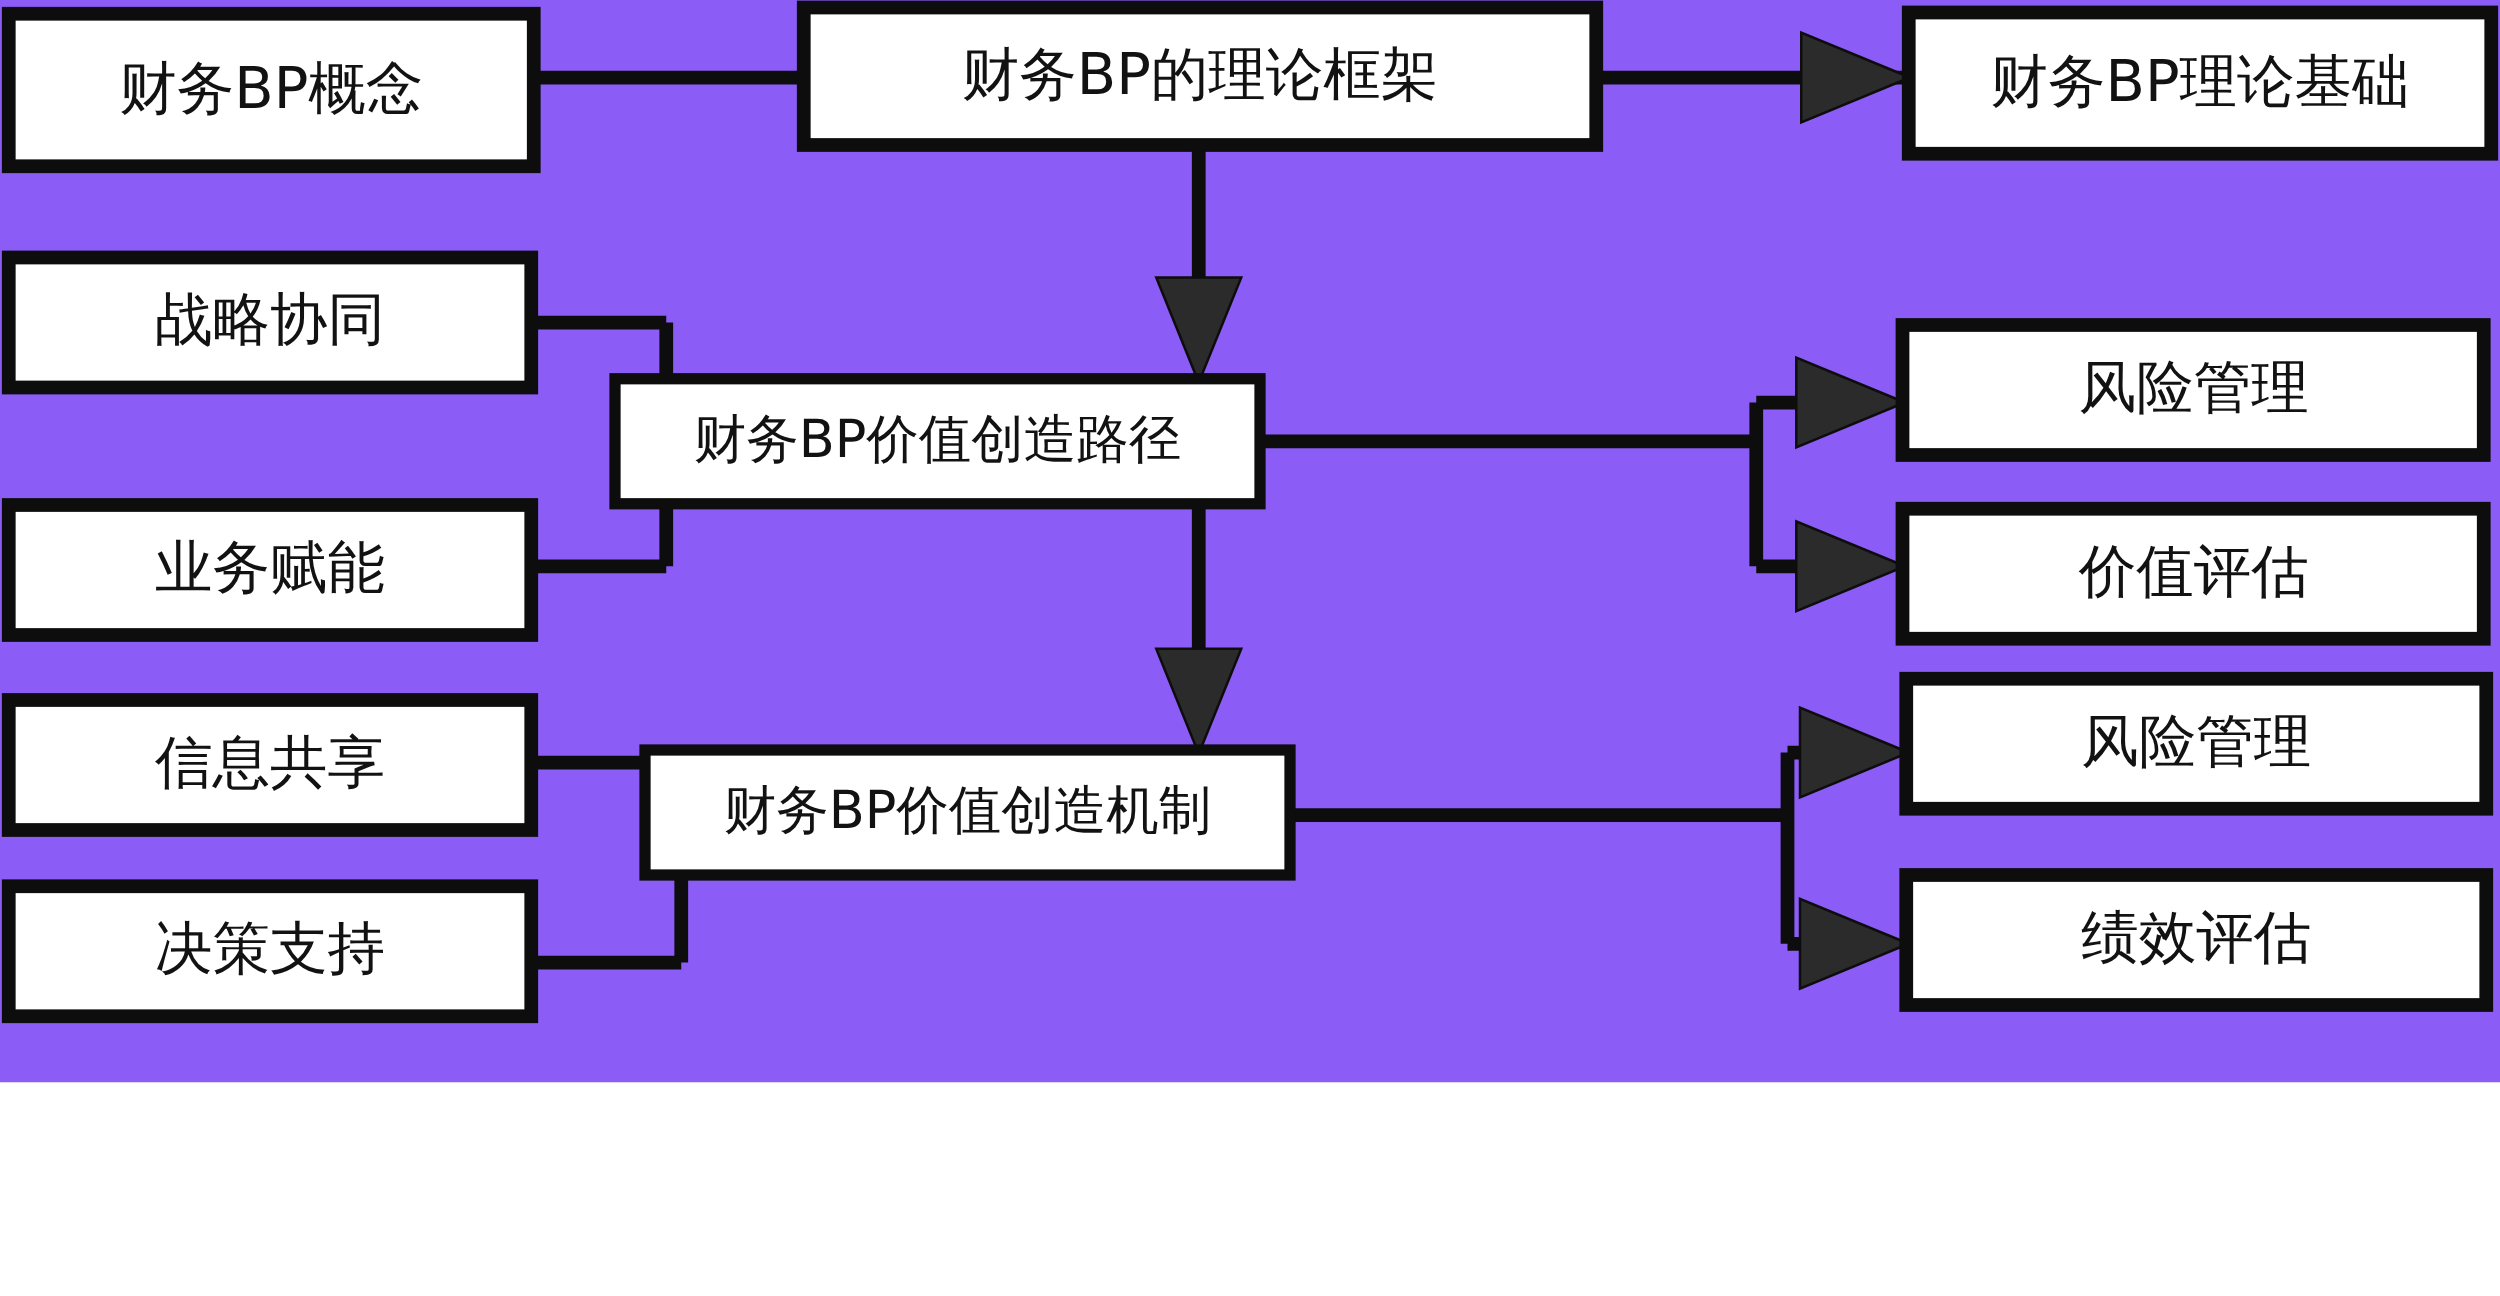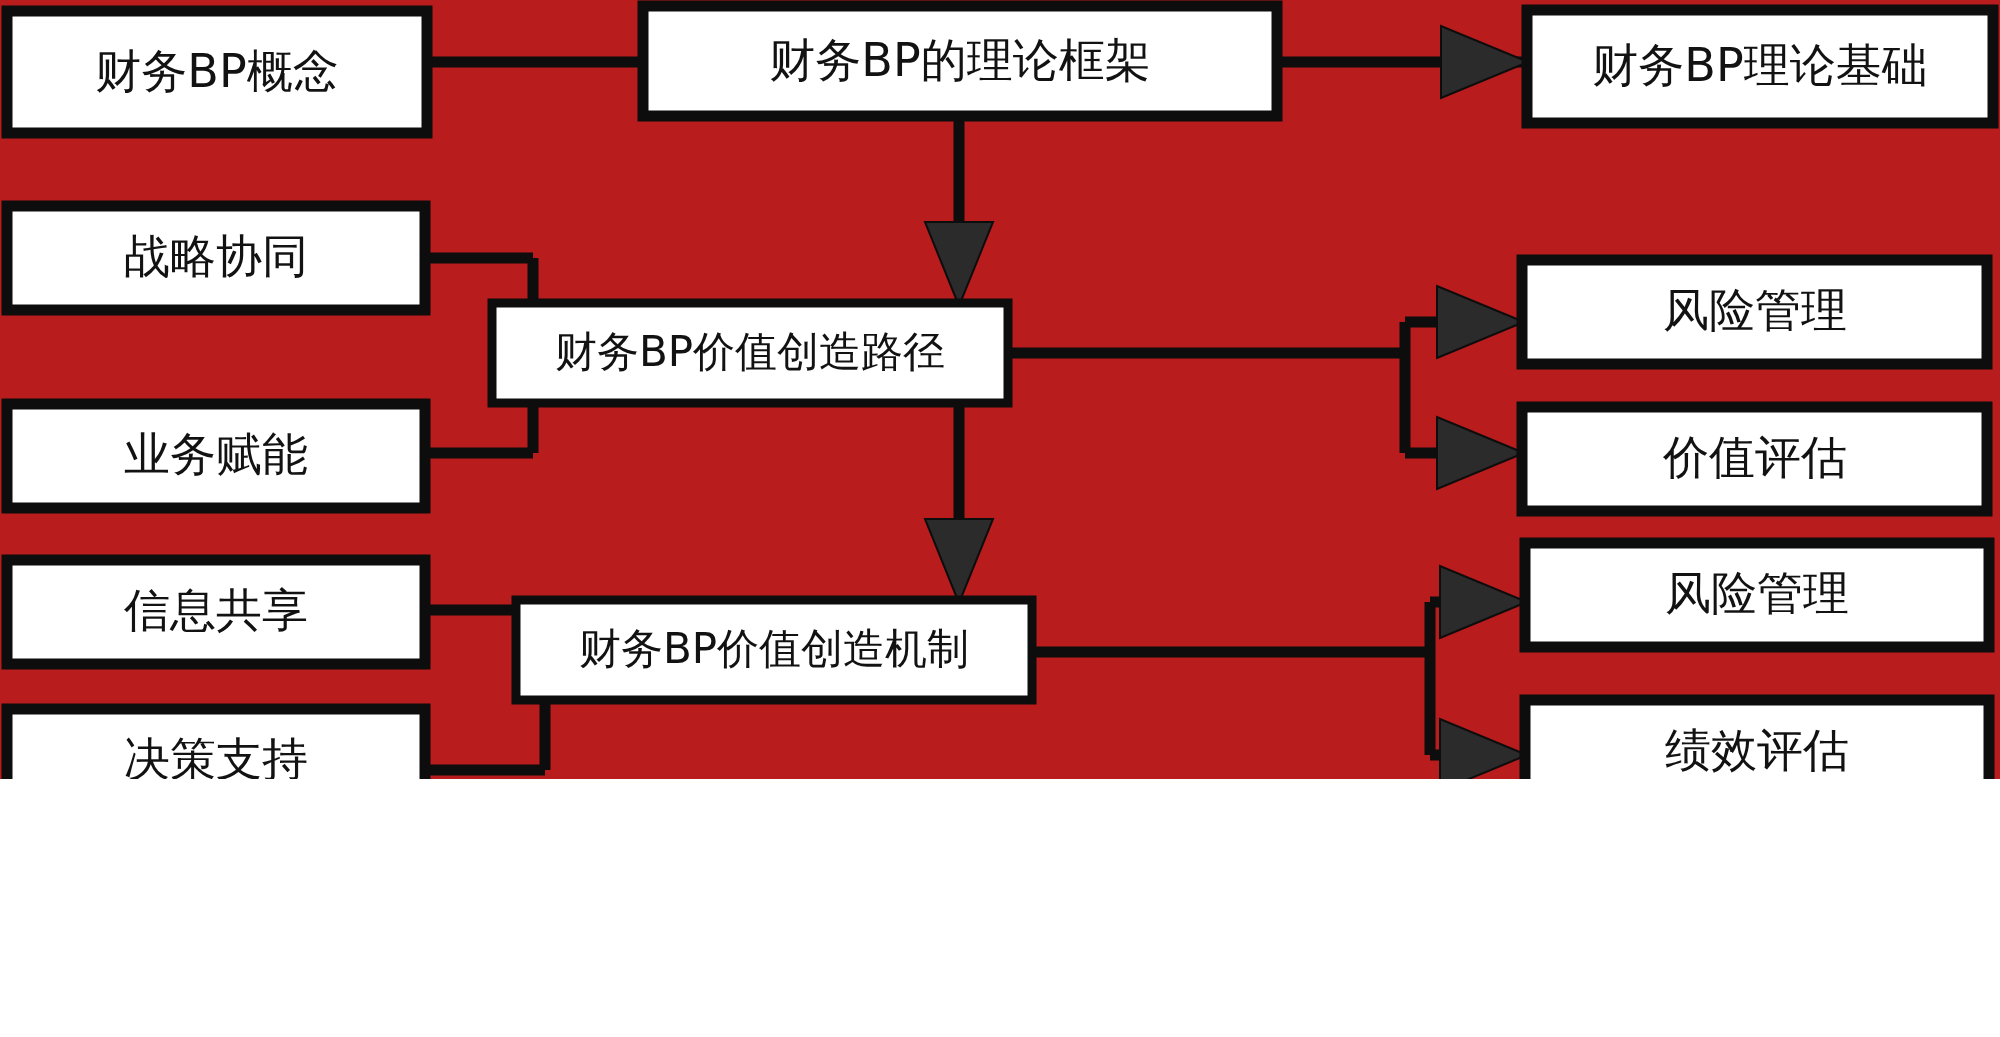--- a/index.html
+++ b/index.html
@@ -7,22 +7,22 @@
     margin: 0;
     padding: 0;
     background: #ffffff;
   }
   body {
     font-family: "DejaVu Sans", "Liberation Sans", sans-serif;
   }
   #diagram-root {
     position: relative;
     width: 2000px;
-    height: 779px;
-    background: #b91c1c;
+    height: 866px;
+    background: #8b5cf6;
     overflow: hidden;
   }
   #flow-svg {
     display: block;
     width: 2000px;
     height: 1037px;
   }
   .node-box {
     fill: #ffffff;
     stroke: #0d0d0d;

